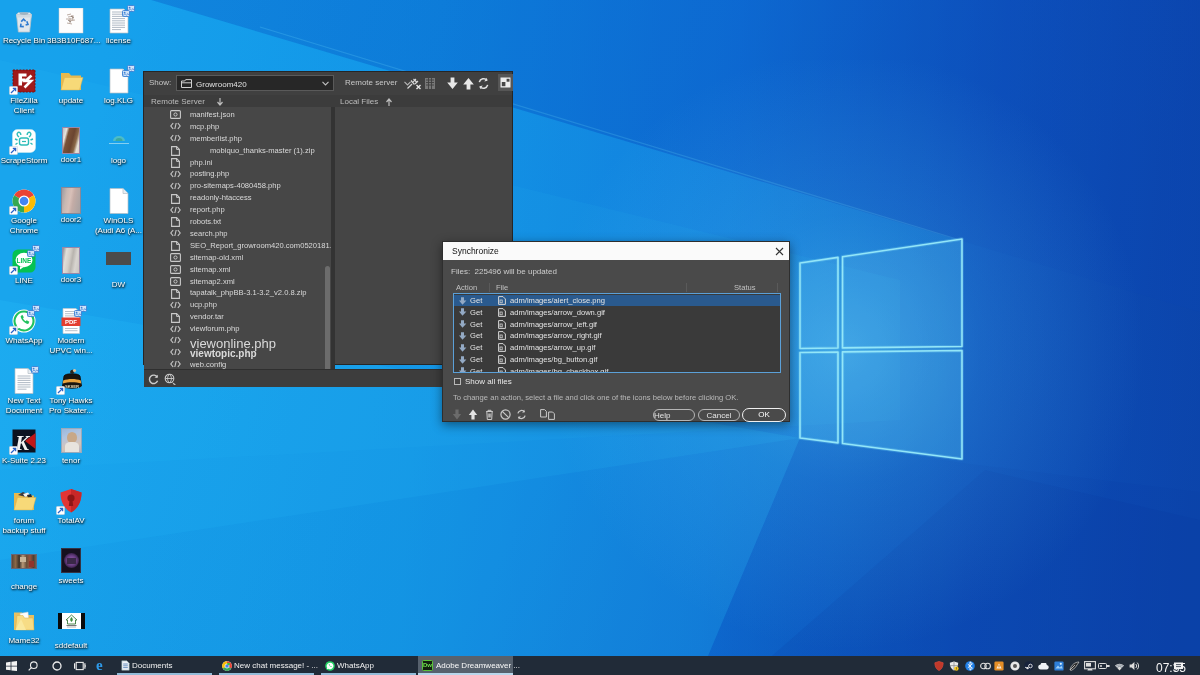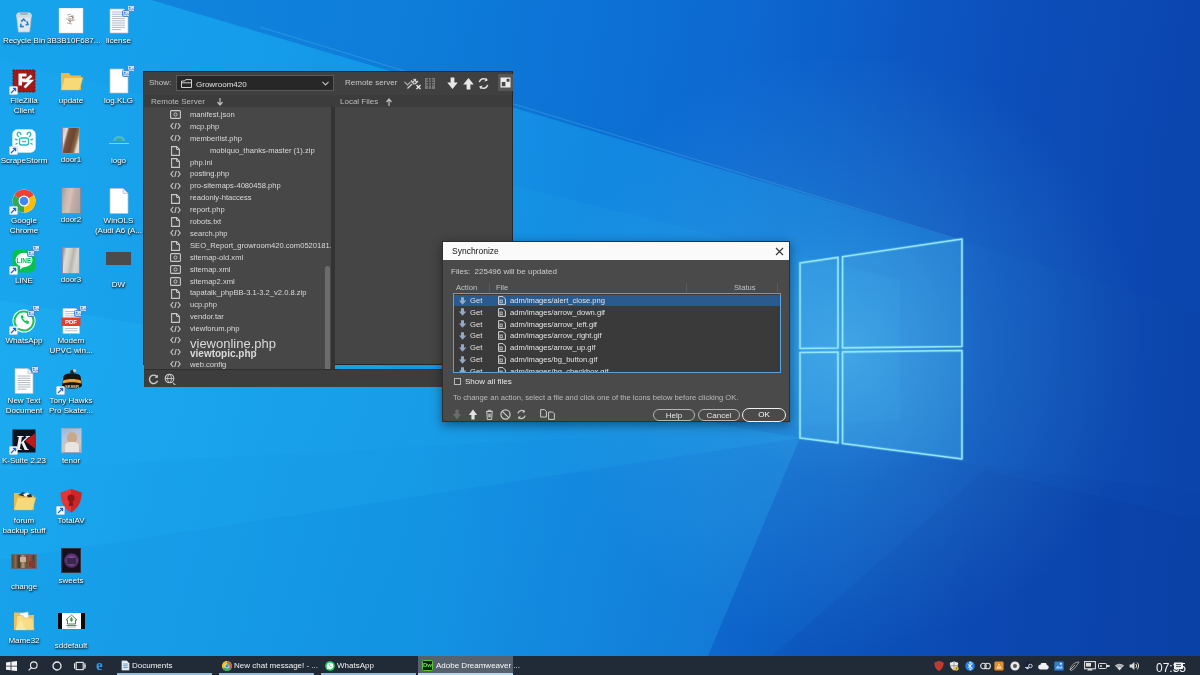--- a/index.html
+++ b/index.html
@@ -672,21 +672,21 @@
       <path d="M1.9 4.4 A 3.8 3.8 0 0 1 8.6 2.9" fill="none" stroke="#c9c9c9" stroke-width="1.3"></path>
       <path d="M8.2 0.6 L8.8 3.2 L6.2 3.7 Z" fill="#c9c9c9"></path>
       <path d="M9.1 6.6 A 3.8 3.8 0 0 1 2.4 8.1" fill="none" stroke="#c9c9c9" stroke-width="1.3"></path>
       <path d="M2.8 10.4 L2.2 7.8 L4.8 7.3 Z" fill="#c9c9c9"></path>
     </svg>
   <svg class="abs" style="left:97px;top:167px" width="15" height="11" viewBox="0 0 15 11">
       <path d="M0.6 0.6 h4 l1.8 1.8 v5.6 h-5.8 z" fill="none" stroke="#c9c9c9" stroke-width="1"></path>
       <path d="M8.6 3 h4 l1.8 1.8 v5.6 h-5.8 z" fill="none" stroke="#c9c9c9" stroke-width="1"></path>
     </svg>
   <div class="abs" style="left:210px;top:166.5px;width:42px;height:12px;border:1px solid #b5b5b5;border-radius:7px;">
-    <div style="text-align:center;font-size:8px;color:#e5e5e5;margin-top:1.5px;">Help</div>
+    <div style="font-size:8px;color:#e5e5e5;margin-top:1.5px;">Help</div>
   </div>
   <div class="abs" style="left:255px;top:166.5px;width:42px;height:12px;border:1px solid #b5b5b5;border-radius:7px;">
     <div style="text-align:center;font-size:8px;color:#e5e5e5;margin-top:1.5px;">Cancel</div>
   </div>
   <div class="abs" style="left:299px;top:165.5px;width:44px;height:14px;border:1.6px solid #f0f0f0;border-radius:8px;">
     <div style="text-align:center;font-size:8px;color:#fff;margin-top:1.8px;">OK</div>
   </div>
 </div>
 
 <div id="bar">

